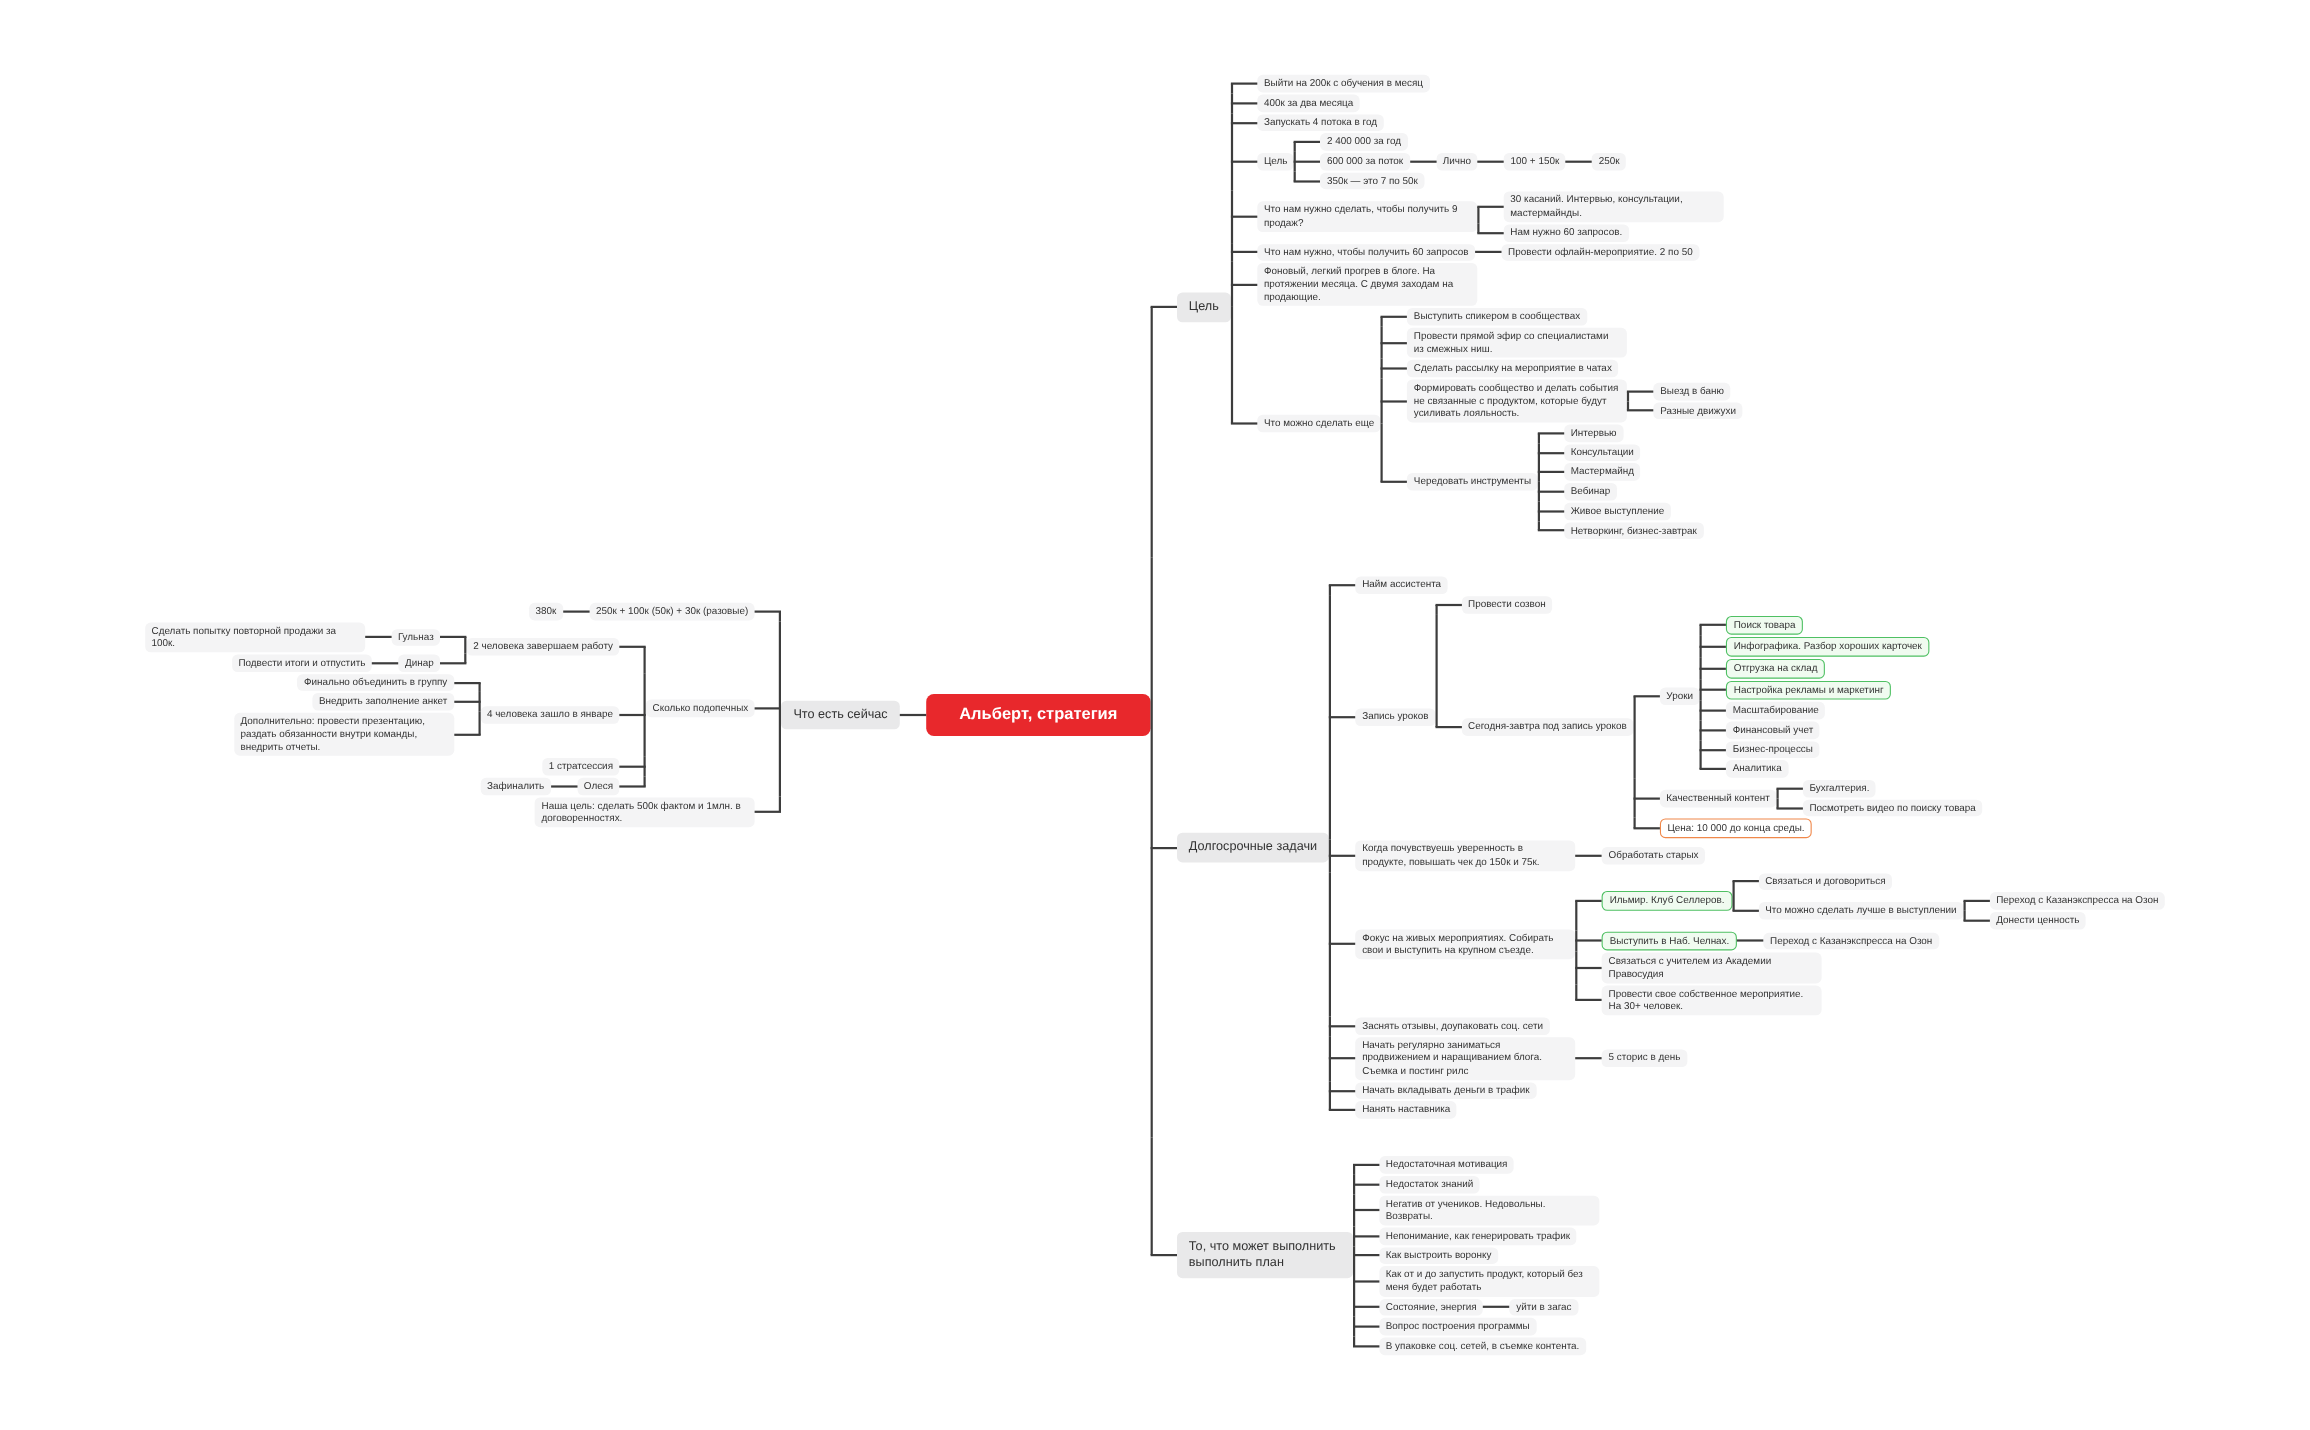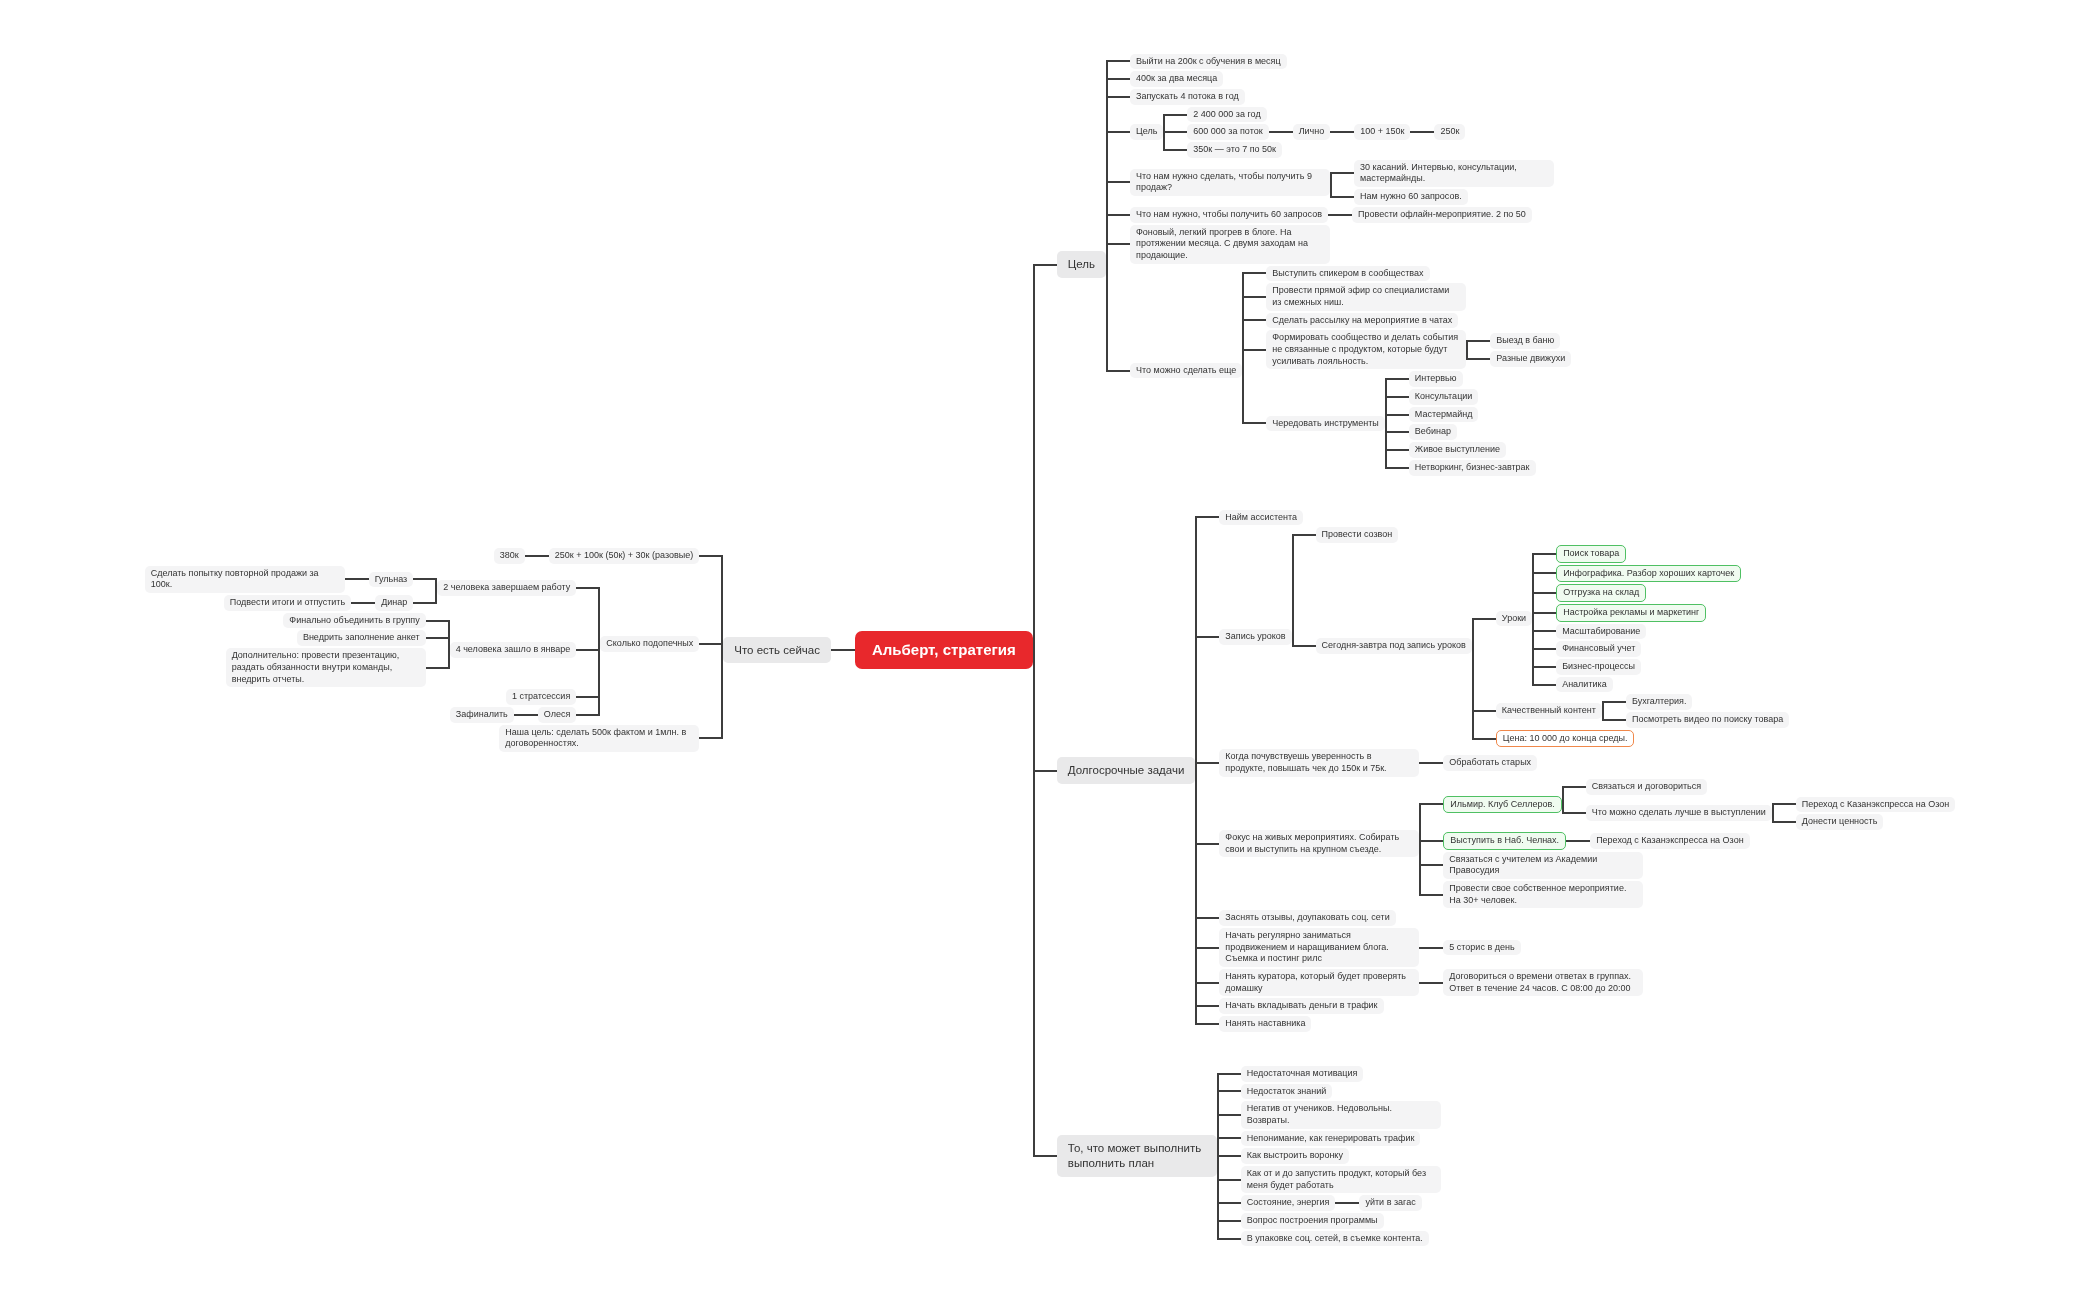--- a/index.html
+++ b/index.html
@@ -46,21 +46,21 @@
     background: var(--node-bg, #f4f4f5); color: var(--node-text, #333333);
     font-size: 9px; line-height: 1.3; padding: 2px 6px; margin: 1px 0;
     border-radius: 5px; max-width: 200px;
   }
   .nbox.branch {
     font-size: 11.5px; background: var(--branch-bg, #e9e9ea);
     padding: 6px 11px; border-radius: 5px; max-width: 160px; font-weight: 400;
   }
   .nbox.root {
     font-size: 15px; font-weight: 700; color: var(--root-text, #ffffff);
-    background: var(--root-bg, #e8282c); padding: 9px 17px;
+    background: var(--root-bg, #e8282c); padding: 9px 30px;
     border-radius: 7px; max-width: none; white-space: nowrap; text-align: right;
   }
   .nbox.green { background: var(--green-bg, #f0fbf0); border: 1.5px solid var(--green, #4fc063); }
   .nbox.orange { background: #ffffff; border: 1.5px solid var(--orange, #f0884a); text-align: right; }
 </style>
 </head>
 <body>
 
 <div class="canvas">
   <div class="map" id="mindmap">
@@ -523,32 +523,20 @@
                     <div class="kw r only">
                       <div class="nrow r">
                         <div class="nbox plain">5 сторис в день</div>
                       </div>
                     </div>
                   </div>
                 </div>
               </div>
               <div class="kw r mid">
                 <div class="nrow r">
-                  <div class="nbox plain">Нанять куратора, который будет проверять домашку</div>
-                  <div class="kids r">
-                    <div class="kw r only">
-                      <div class="nrow r">
-                        <div class="nbox plain">Договориться о времени ответах в группах. Ответ в течение 24 часов. С 08:00 до 20:00</div>
-                      </div>
-                    </div>
-                  </div>
-                </div>
-              </div>
-              <div class="kw r mid">
-                <div class="nrow r">
                   <div class="nbox plain">Начать вкладывать деньги в трафик</div>
                 </div>
               </div>
               <div class="kw r last">
                 <div class="nrow r">
                   <div class="nbox plain">Нанять наставника</div>
                 </div>
               </div>
             </div>
           </div>

